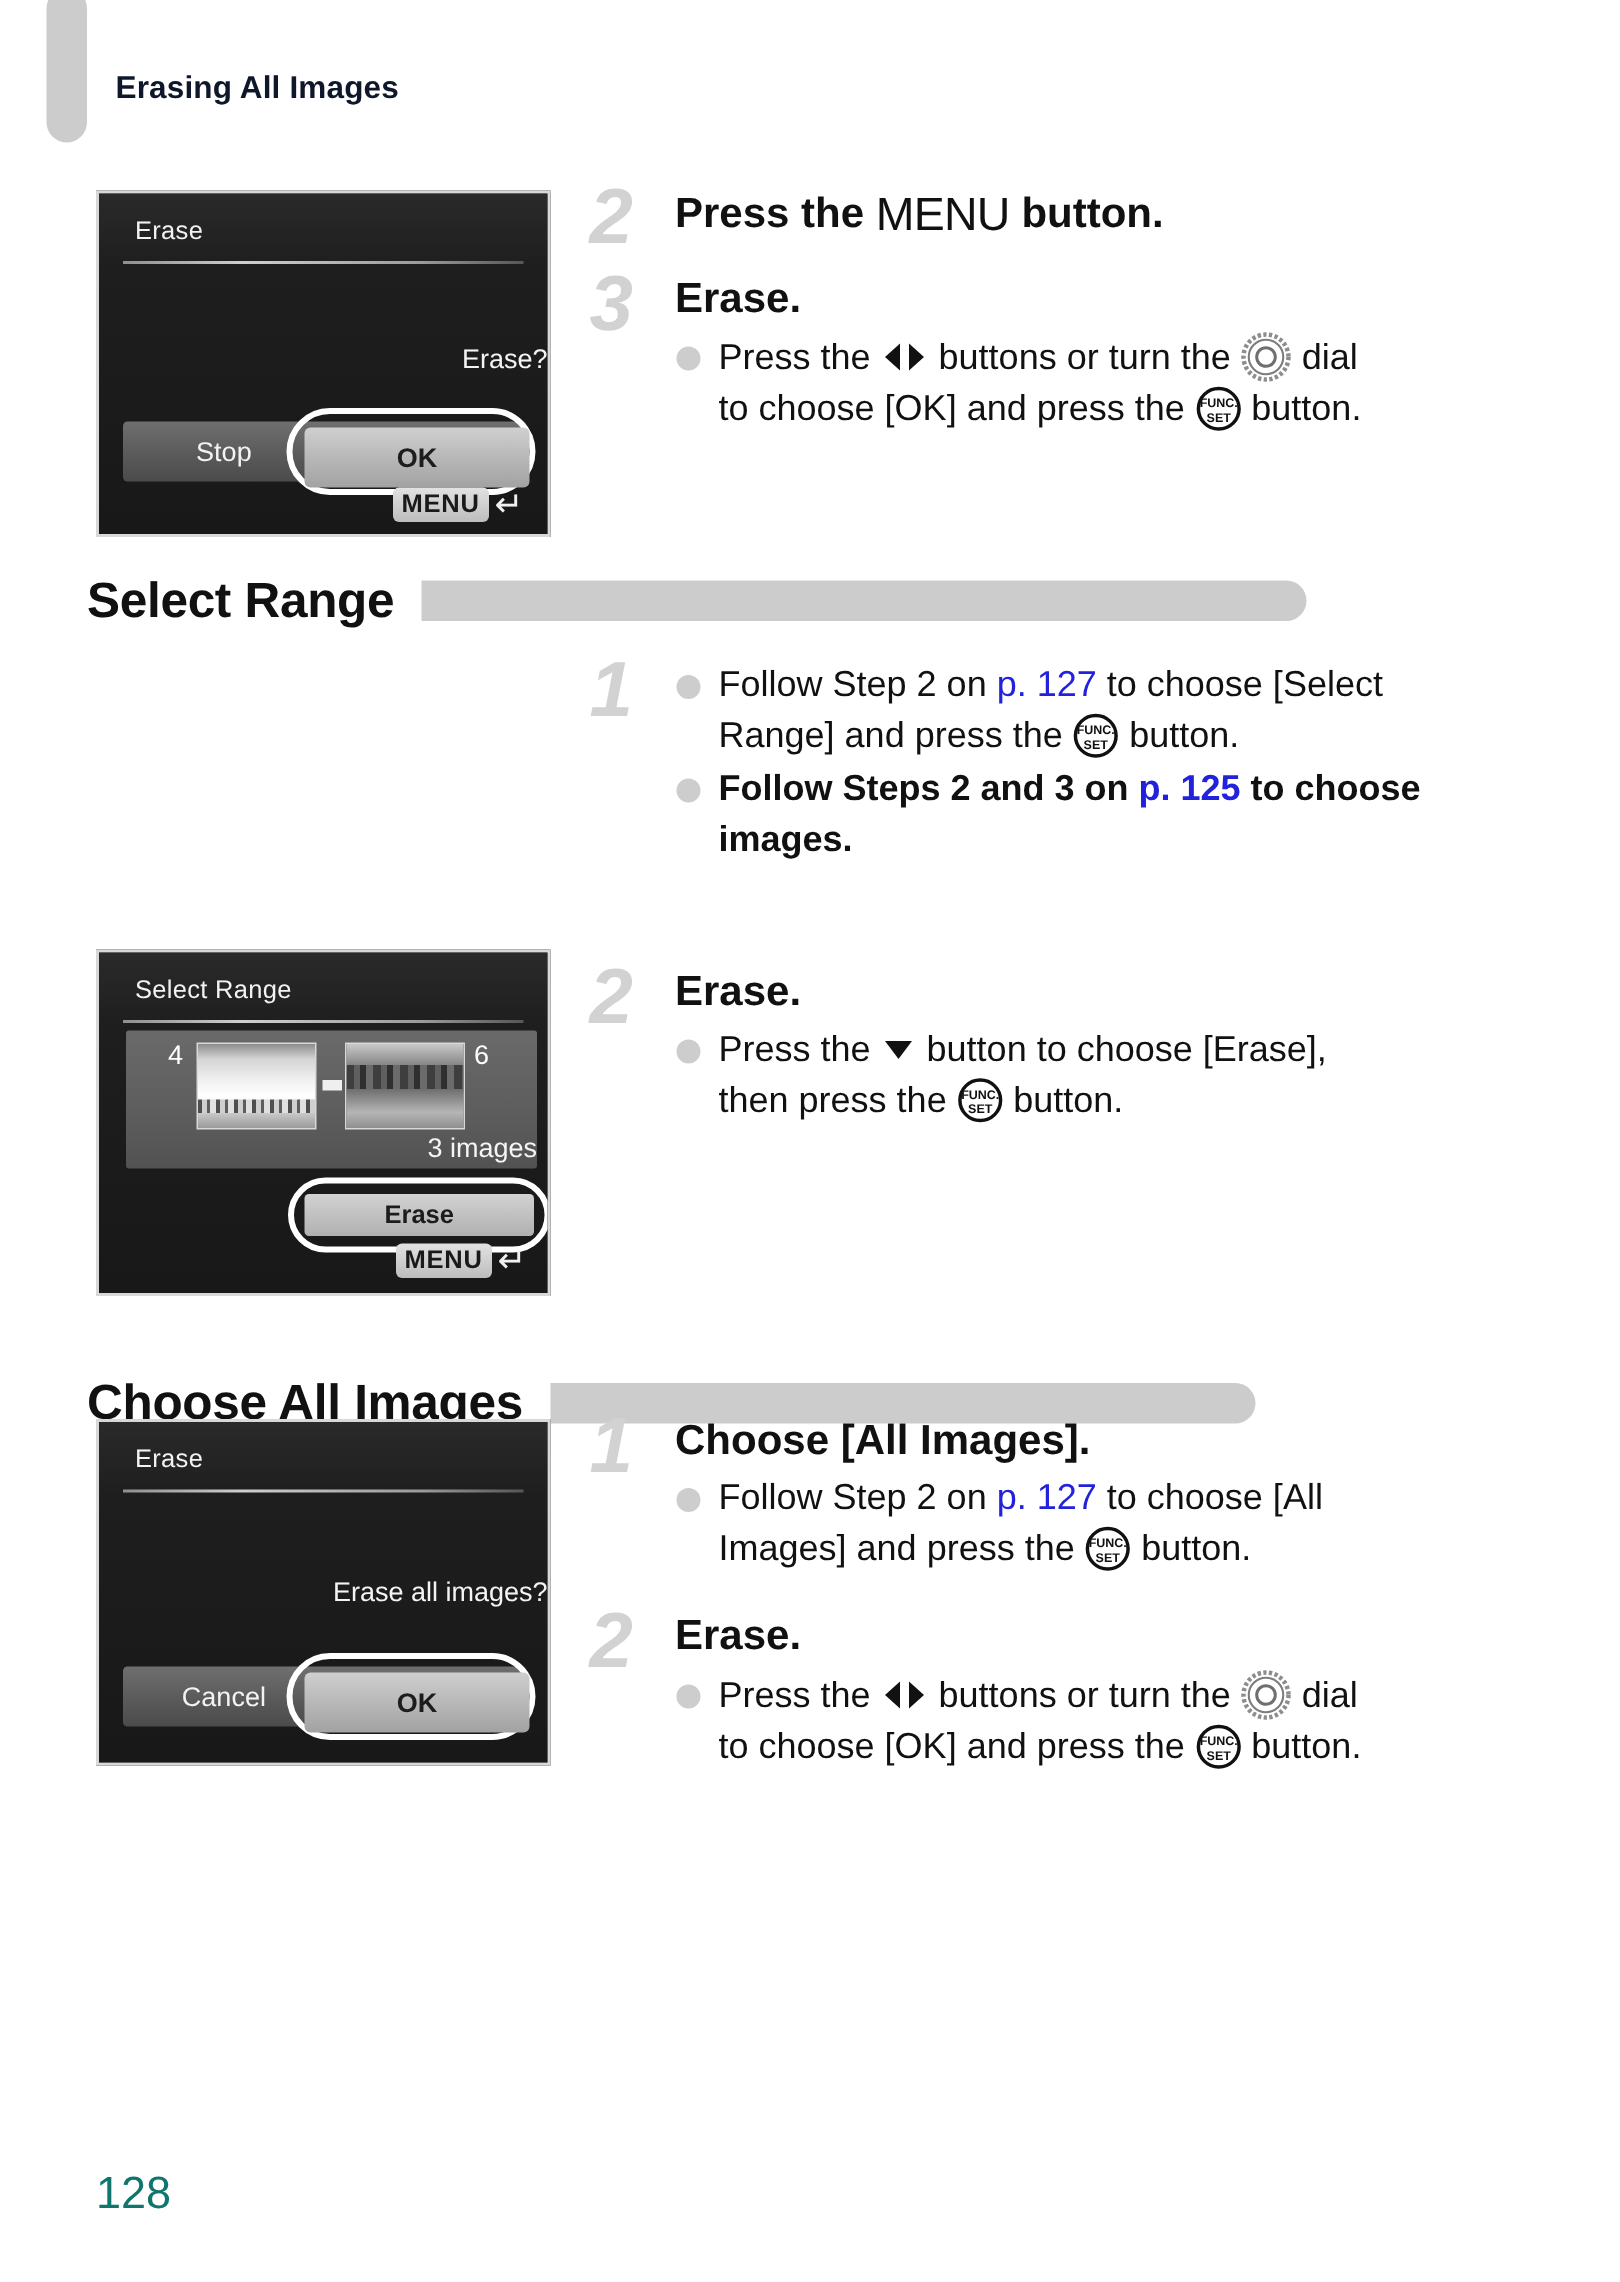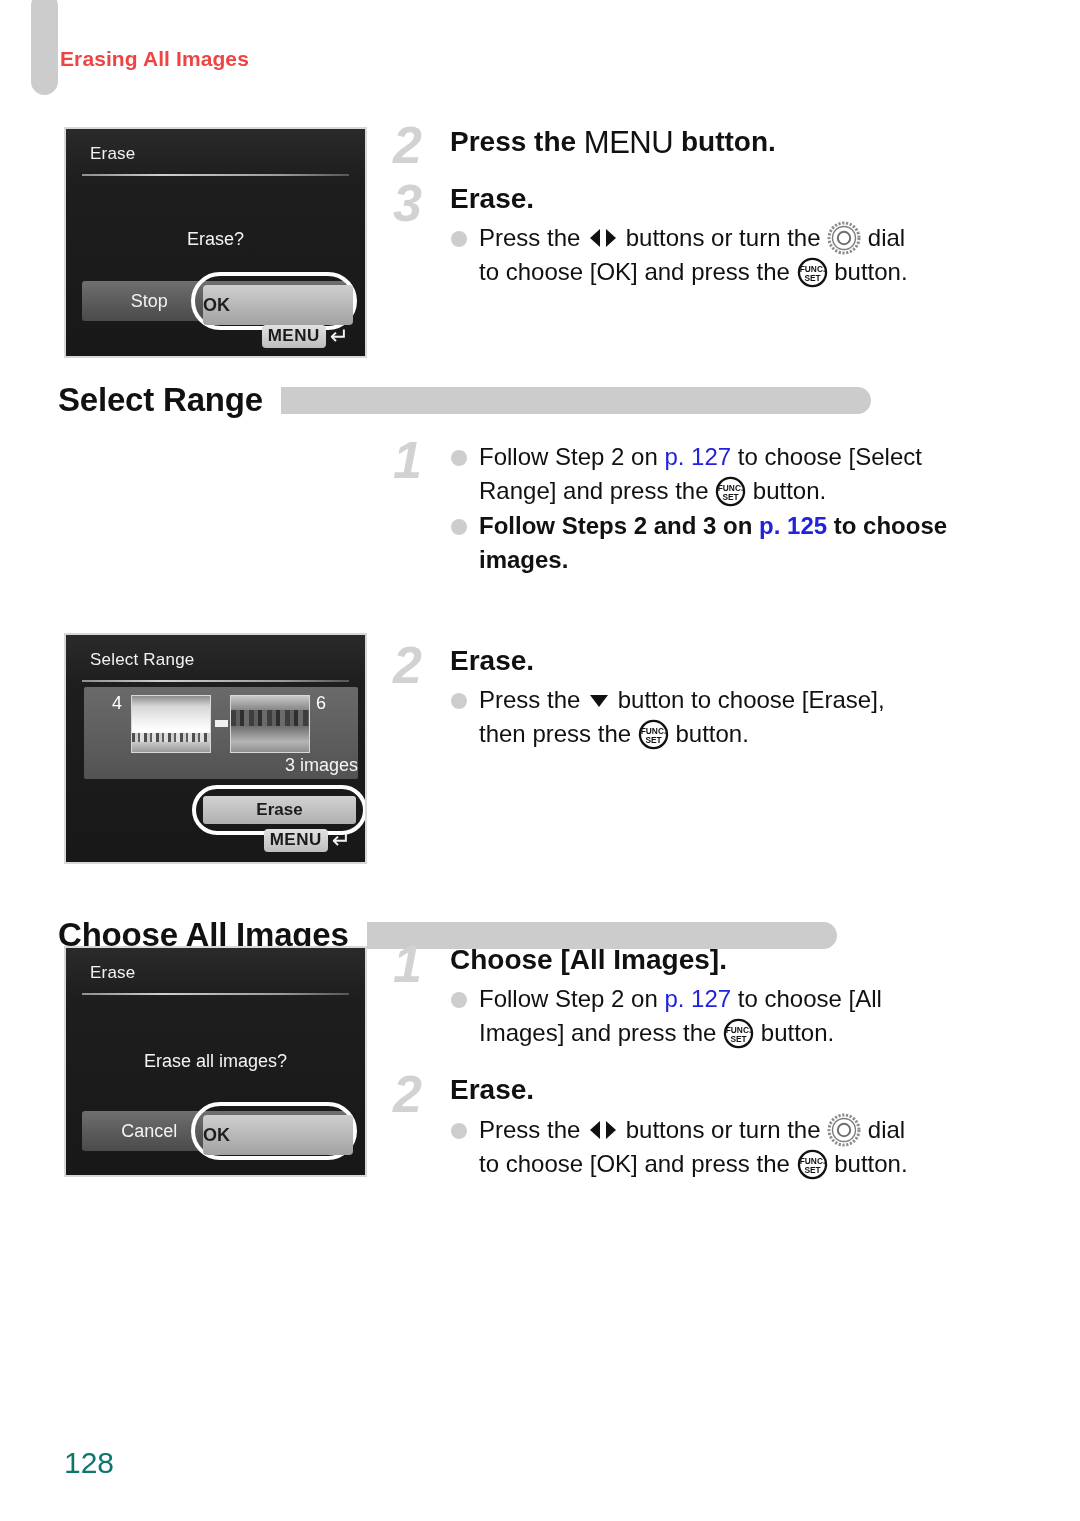--- a/index.html
+++ b/index.html
@@ -15,24 +15,24 @@
   
   .edge-tab {
     position: absolute; left: 31px; top: -8px;
     width: 27px; height: 103px;
     background: #cccccc;
     border-radius: 14px;
   }
 
   
   .running-header {
-    position: absolute; left: 60px; top: 47px;
+    position: absolute; left: 77px; top: 47px;
     font-size: 21px; font-weight: bold;
     letter-spacing: .1px;
-    color: #ef4444;
+    color: #0f172a;
   }
 
   
   .screen {
     position: absolute;
     width: 303px; height: 231px;
     background: #1b1b1b;
     border: 2px solid #d8d8d8;
     overflow: hidden;
   }
@@ -43,21 +43,21 @@
   .screen-title {
     position: absolute; left: 24px; top: 15px;
     color: #f2f2f2; font-size: 17px; letter-spacing: .2px;
   }
   .screen-rule {
     position: absolute; left: 16px; right: 16px; top: 45px; height: 2px;
     background: linear-gradient(90deg,#8f8f8f 0%,#cfcfcf 30%,#9a9a9a 75%,#565656 100%);
   }
   .screen-prompt {
     position: absolute; left: 0; right: 0;
-    text-align: center; color: #f4f4f4;
+    text-align: right; color: #f4f4f4;
     font-size: 18px;
   }
 
   
   .optbar {
     position: absolute; left: 16px; right: 14px;
     height: 40px;
     background: linear-gradient(180deg,#6f6f6f 0%,#5a5a5a 55%,#4b4b4b 100%);
     border-radius: 3px;
   }
@@ -73,21 +73,21 @@
     border-radius: 29px;
     background: transparent;
   }
   .opt-sel-fill {
     position: absolute; left: 8px; top: 9px;
     width: 150px; height: 40px;
     background: linear-gradient(180deg,#cfcfcf 0%,#b6b6b6 55%,#a2a2a2 100%);
     border-radius: 4px;
   }
   .opt-sel-fill span {
-    display: block; line-height: 40px; 
+    display: block; line-height: 40px; text-align: center;
     color: #1d1d1d; font-size: 18px; font-weight: bold;
   }
 
   
   .menu-hint {
     position: absolute; display: flex; align-items: center; gap: 4px;
   }
   .menu-badge {
     background: linear-gradient(180deg,#e2e2e2,#bdbdbd);
     color: #1a1a1a; font-size: 17px; font-weight: bold;

